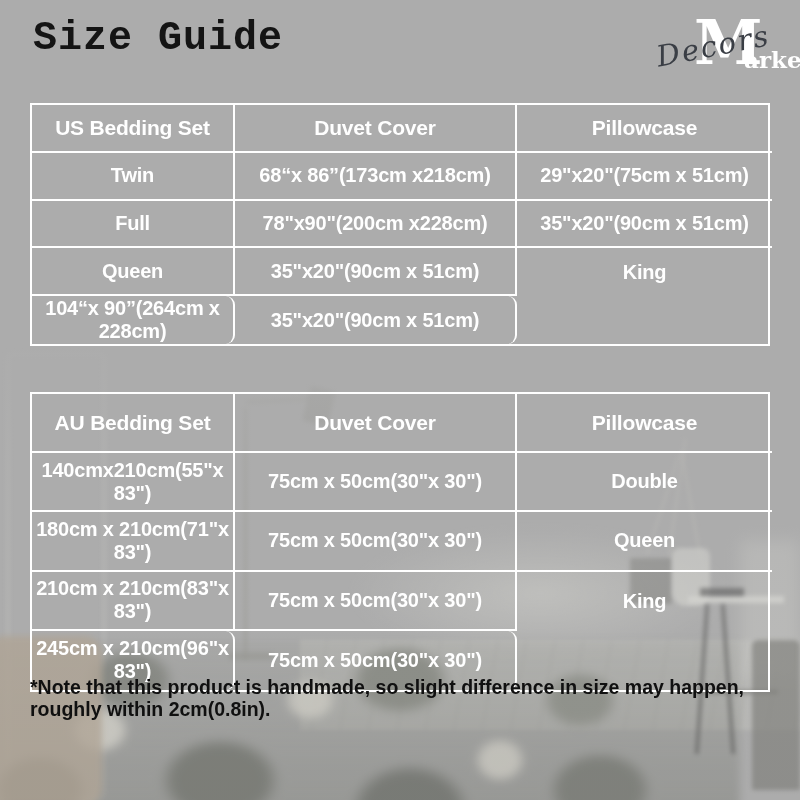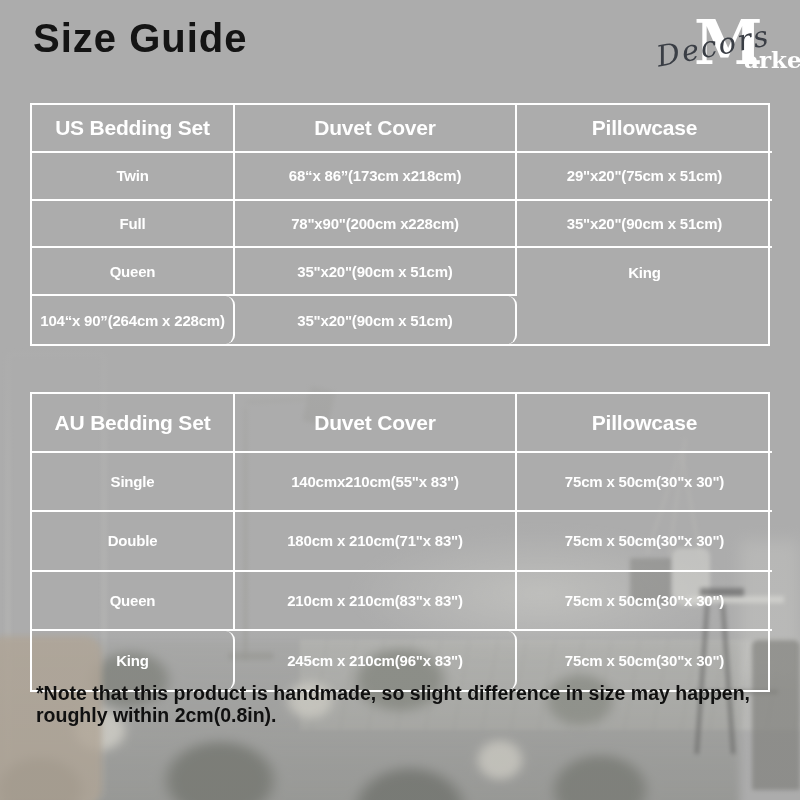--- a/index.html
+++ b/index.html
@@ -51,21 +51,21 @@
       radial-gradient(80px 56px at 420px 40px,#73766c 0 45%,rgba(0,0,0,0) 64%),
       radial-gradient(60px 46px at 600px 60px,#7a7d73 0 45%,rgba(0,0,0,0) 64%),
       linear-gradient(180deg,rgba(140,142,134,.25),rgba(110,112,104,.6));
     filter:blur(4px);opacity:.85;
   }
   .bg-wash{position:absolute;inset:0;background:linear-gradient(180deg,rgba(172,172,172,1) 0%,rgba(172,172,172,.95) 42%,rgba(172,172,172,.55) 58%,rgba(172,172,172,.32) 78%,rgba(172,172,172,.30) 100%);}
 
   
   .title{
     position:absolute;left:33px;top:16px;margin:0;
-    font-family:Liberation Sans, sans-serif;font-weight:bold;
+    font-family:Liberation Mono, monospace;font-weight:bold;
     font-size:40px;letter-spacing:1px;color:#141414;
   }
 
   
   .logo{position:absolute;left:648px;top:6px;width:150px;height:86px;}
   .logo span{position:absolute;line-height:1;}
   .logo-m{left:46px;top:6px;font-family:"DejaVu Serif", serif;font-size:62px;font-weight:bold;color:#ffffff;}
   .logo-decors{left:8px;top:26px;font-family:"DejaVu Serif", serif;font-style:italic;font-size:29px;color:#3a3e45;transform:rotate(-11deg);letter-spacing:2px;}
   .logo-arket{left:96px;top:42px;font-family:"DejaVu Serif", serif;font-weight:bold;font-size:23px;color:#ffffff;}
 
@@ -73,30 +73,30 @@
   .size-table{
     position:absolute;left:30px;width:740px;
     display:grid;grid-template-columns:203px 282px 255px;
     border:2px solid #ffffff;box-sizing:border-box;
   }
   .size-table.us{top:103px;height:243px;grid-template-rows:repeat(5,1fr);}
   .size-table.au{top:392px;height:300px;grid-template-rows:repeat(5,1fr);}
   .cell{
     display:flex;align-items:center;justify-content:center;
     border-right:2px solid #ffffff;border-bottom:2px solid #ffffff;
-    color:#ffffff;font-size:15px;font-weight:bold;
+    color:#ffffff;font-size:20px;font-weight:bold;
     letter-spacing:-0.2px;text-align:center;
   }
   .cell:nth-child(3n){border-right:none;}
   .cell:nth-last-child(-n+3){border-bottom:none;border-radius:9px;}
   .cell.header{font-size:21px;}
 
   
   .notes{position:absolute;left:30px;top:676px;width:728px;color:#101010;}
-  .notes p{margin:6px;font-size:19.5px;font-weight:bold;line-height:22px;}
+  .notes p{margin:0;font-size:19.5px;font-weight:bold;line-height:22px;}
   .notes p + p{margin-top:13px;}
 </style>
 </head>
 <body>
 
 <div class="stage">
 
   <div class="bg-photo">
     <div class="shape window-frame"></div>
     <div class="shape lamp-pole"></div>
@@ -149,21 +149,20 @@
     <div class="cell">King</div>
     <div class="cell">104“x 90”(264cm x 228cm)</div>
     <div class="cell">35"x20"(90cm x 51cm)</div>
   </div>
 
   <div class="size-table au">
     <div class="cell header">AU Bedding Set</div>
     <div class="cell header">Duvet Cover</div>
     <div class="cell header">Pillowcase</div>
 
-    <div class="cell">Single</div>
     <div class="cell">140cmx210cm(55"x 83")</div>
     <div class="cell">75cm x 50cm(30"x 30")</div>
 
     <div class="cell">Double</div>
     <div class="cell">180cm x 210cm(71"x 83")</div>
     <div class="cell">75cm x 50cm(30"x 30")</div>
 
     <div class="cell">Queen</div>
     <div class="cell">210cm x 210cm(83"x 83")</div>
     <div class="cell">75cm x 50cm(30"x 30")</div>

